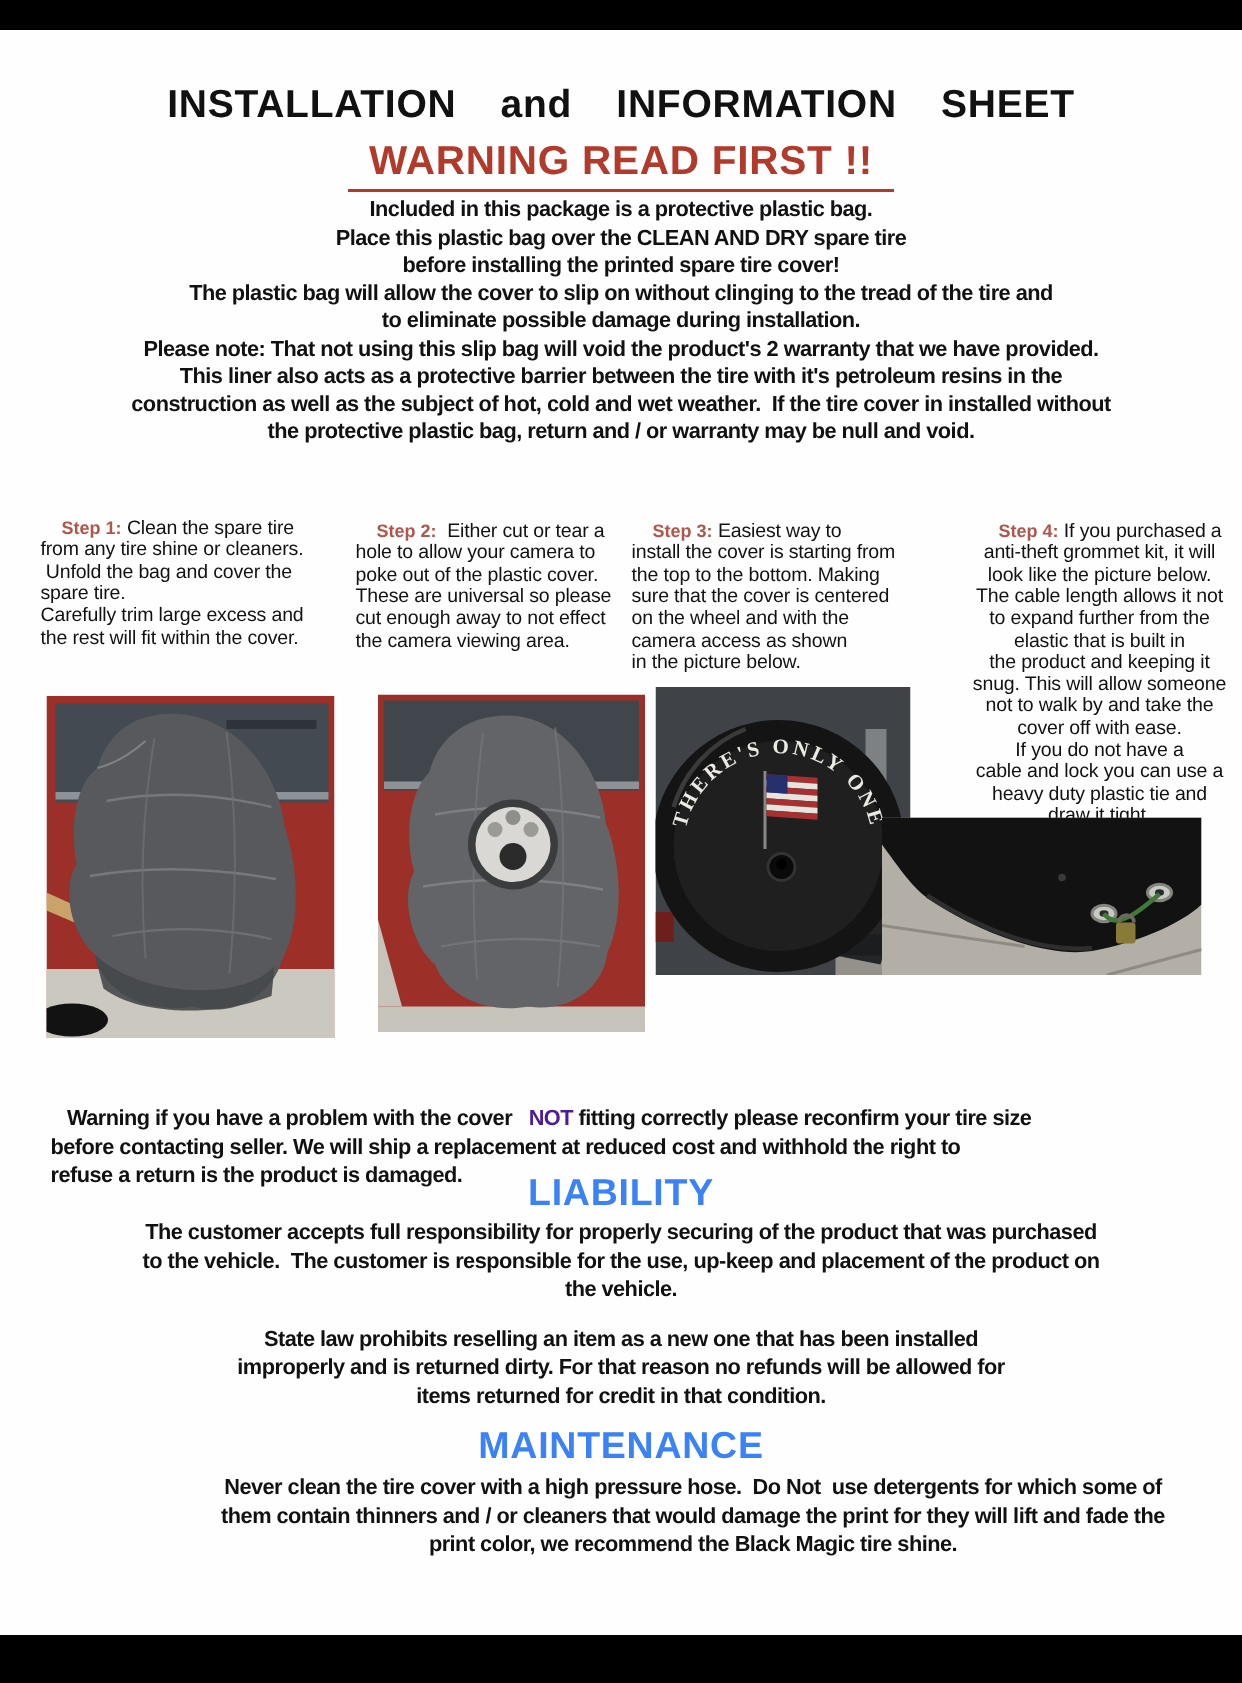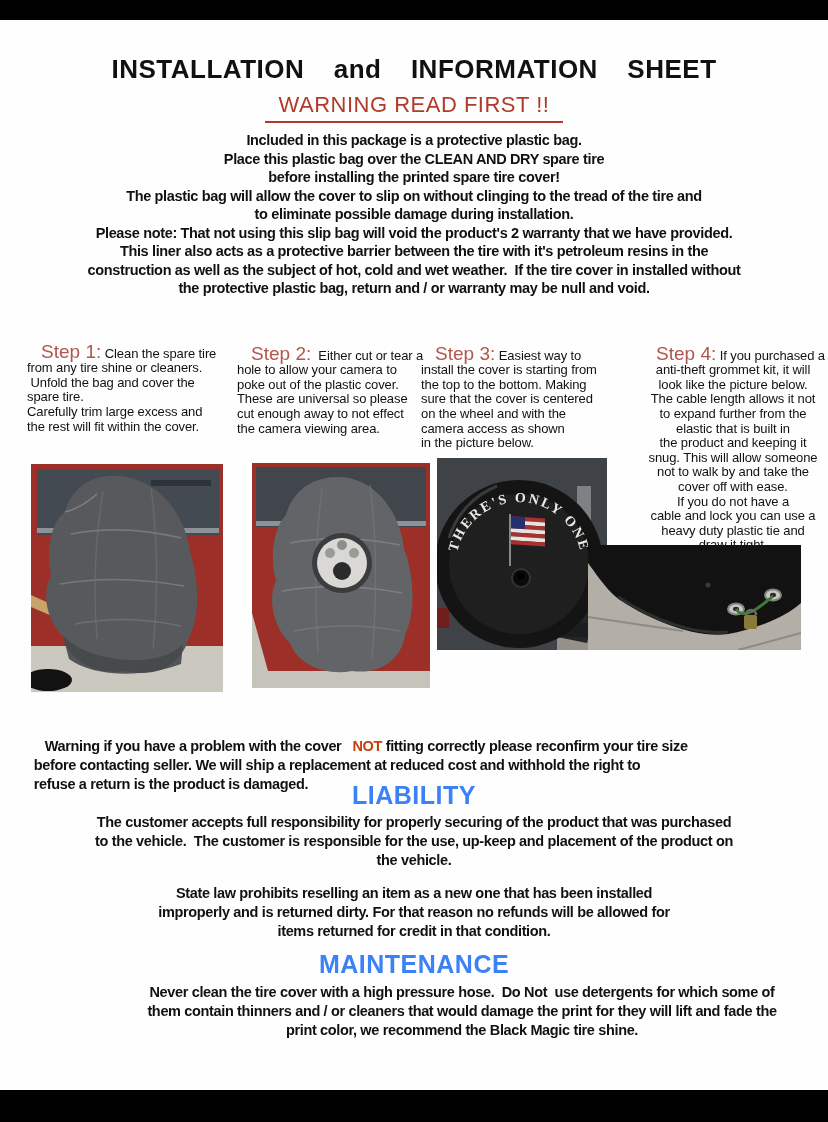--- a/index.html
+++ b/index.html
@@ -7,31 +7,31 @@
         font-family:"Liberation Sans",sans-serif;color:#111;margin:0 auto;}
   .bar{position:absolute;left:0;width:828px;background:#000;}
   .bar.top{top:0;height:20px;}
   .bar.bottom{top:1090px;height:32px;}
 
   .abs{position:absolute;}
   .center{left:0;width:828px;text-align:center;}
 
   .title{top:54px;font-size:26px;font-weight:bold;letter-spacing:.5px;word-spacing:7px;white-space:pre;}
   .warn-head-wrap{top:92px;}
-  .warn-head{display:inline-block;font-size:22px;font-weight:normal;color:#b23a2b;
+  .warn-head{display:inline-block;font-size:27px;font-weight:bold;color:#b23a2b;
              border-bottom:2px solid #b23a2b;padding:0 14px 3px 14px;letter-spacing:.5px;white-space:pre;}
 
   .intro{top:131px;font-size:14.5px;font-weight:bold;line-height:18.5px;
          letter-spacing:-0.35px;white-space:pre;}
 
   .step{white-space:pre;font-size:13px;line-height:14.6px;letter-spacing:-0.1px;}
-  .step-label{font-size:19px;color:#b0564b;letter-spacing:0;}
+  .step-label{font-size:12px;color:#b0564b;letter-spacing:0;font-weight:bold;}
 
   .bold-para{font-size:14.5px;font-weight:bold;line-height:19px;letter-spacing:-0.35px;white-space:pre;}
-  .red{color:#c2410c;margin-top:36px;}
+  .red{color:#4c1d95;margin-top:36px;}
   .section-head{font-size:25px;font-weight:bold;color:#3b82f6;letter-spacing:.5px;}
 
   svg{display:block;}
 </style>
 </head>
 <body>
 
 <div class="page">
 
   <div class="bar top"></div>

